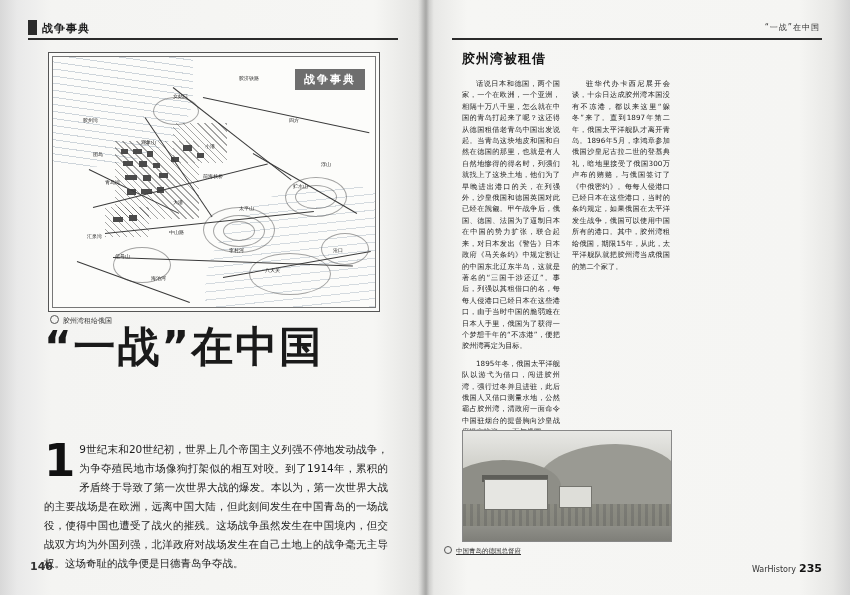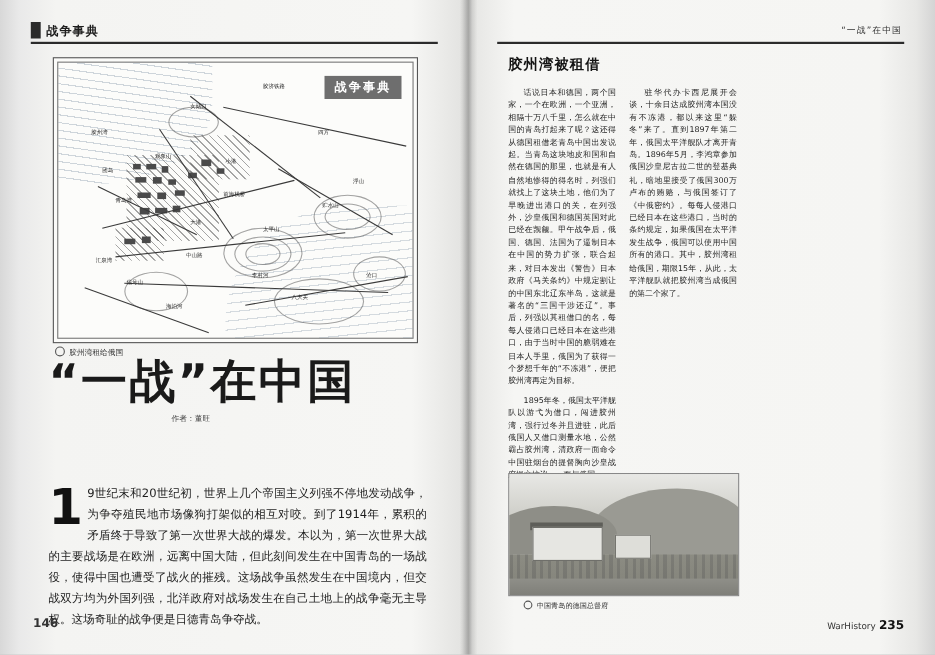--- a/index.html
+++ b/index.html
@@ -135,21 +135,21 @@
   .ph-sky{position:absolute;left:0;top:0;width:100%;height:34%;background:linear-gradient(#e8e8e5,#cfcfc9);}
   .ph-hill{position:absolute;right:-5%;top:12%;width:70%;height:55%;background:#9a9a93;border-radius:55% 45% 0 0/70% 60% 0 0;}
   .ph-hill2{position:absolute;left:-8%;top:26%;width:55%;height:40%;background:#8e8e87;border-radius:50% 50% 0 0/65% 60% 0 0;}
   .ph-ground{position:absolute;left:0;bottom:0;width:100%;height:34%;background:linear-gradient(#a6a69f,#7f7f79);}
   .ph-bld{position:absolute;left:10%;top:44%;width:30%;height:26%;background:#e6e6e2;border:1px solid #6f6f6a;}
   .ph-roof{position:absolute;left:9%;top:40%;width:32%;height:6%;background:#5e5e59;}
   .ph-bld2{position:absolute;left:46%;top:50%;width:15%;height:18%;background:#dedeD9;border:1px solid #75756f;}
   .ph-trees{position:absolute;left:0;bottom:14%;width:100%;height:20%;
     background:repeating-linear-gradient(90deg,#6e6e68 0 3px,#838379 3px 7px);opacity:.75;}
   .photo-cap{
-    position:absolute;left:476px;top:546px;font-size:6.5px;color:#333;
+    position:absolute;left:444px;top:546px;font-size:6.5px;color:#333;text-decoration:underline;
   }
   .photo-cap .dot{
     display:inline-block;width:6px;height:6px;border:1px solid #555;border-radius:50%;
     margin-right:4px;vertical-align:-1px;
   }
   .gutter-shadow{
     position:absolute;left:418px;top:0;width:16px;height:595px;
     background:linear-gradient(90deg,rgba(0,0,0,0) 0%,rgba(0,0,0,.18) 45%,rgba(0,0,0,.22) 50%,rgba(0,0,0,.10) 70%,rgba(0,0,0,0) 100%);
     pointer-events:none;
   }
@@ -238,21 +238,20 @@
         <div class="map-title">战争事典</div>
       </div>
     </div>
 
     <div class="map-cap">
       <span class="dot"></span><span>胶州湾租给俄国</span>
     </div>
 
     <div class="headline">
       <div class="l1">“一战”在中国</div>
-      <div class="byline">作者：董旺</div>
     </div>
 
     <div class="lead">
       <span class="dropcap">1</span><span>9世纪末和20世纪初，世界上几个帝国主义列强不停地发动战争，为争夺殖民地市场像狗打架似的相互对咬。到了1914年，累积的矛盾终于导致了第一次世界大战的爆发。本以为，第一次世界大战的主要战场是在欧洲，远离中国大陆，但此刻间发生在中国青岛的一场战役，使得中国也遭受了战火的摧残。这场战争虽然发生在中国境内，但交战双方均为外国列强，北洋政府对战场发生在自己土地上的战争毫无主导权。这场奇耻的战争便是日德青岛争夺战。</span>
     </div>
 
     <div class="folio-left">146</div>
   </div>
 
   <div class="page page-right">

